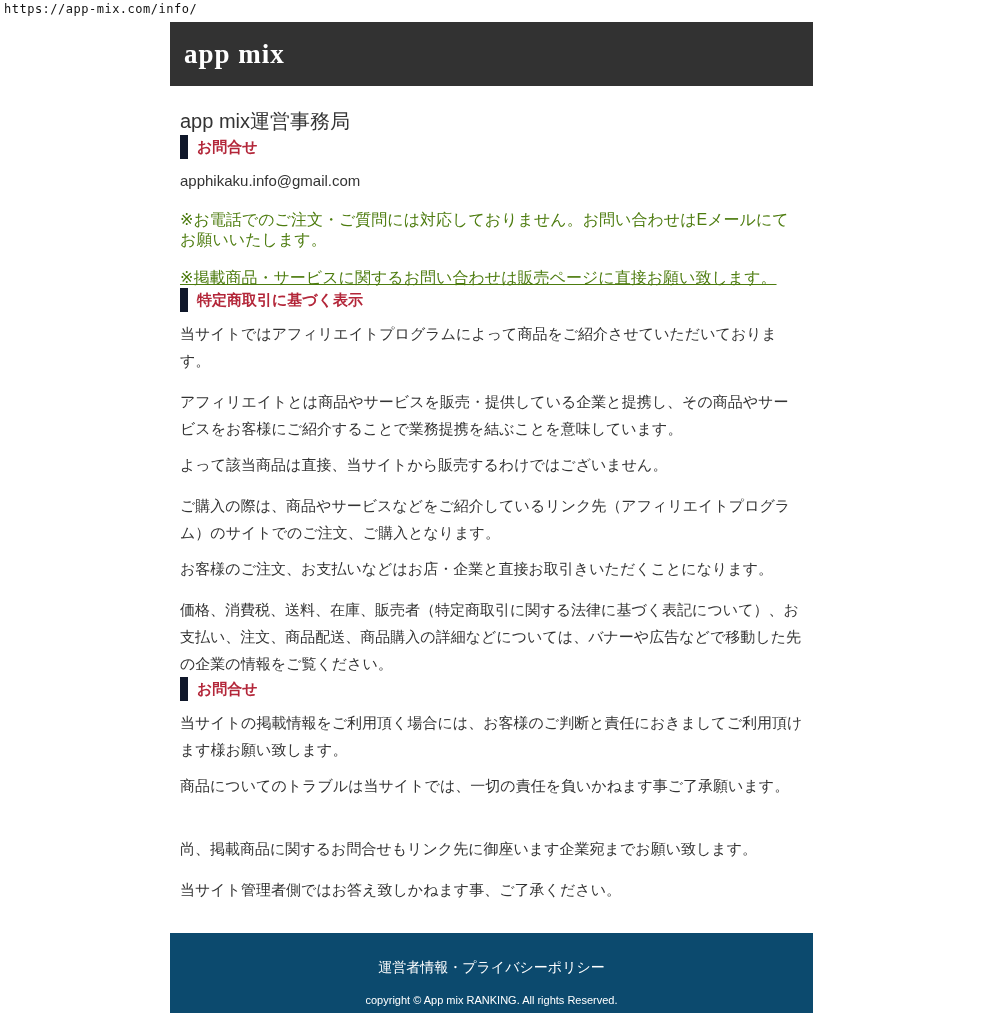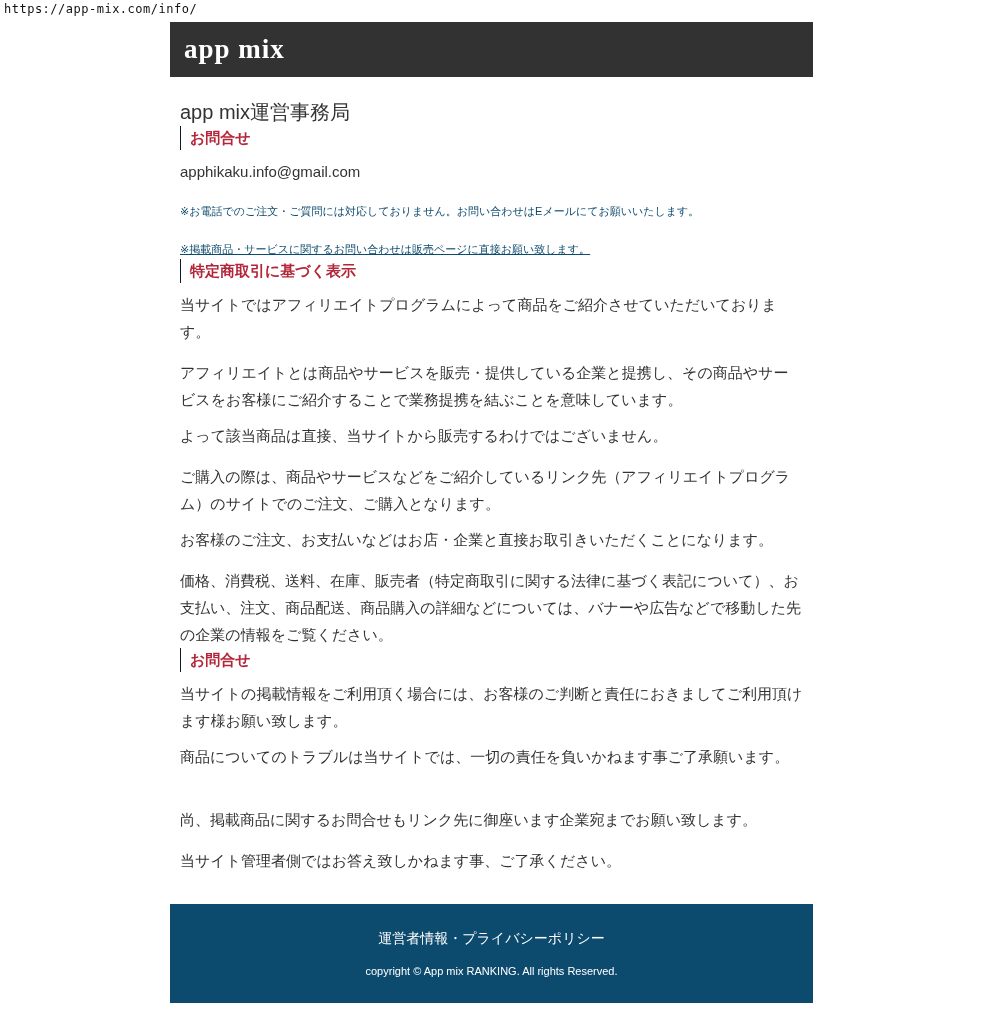--- a/index.html
+++ b/index.html
@@ -19,21 +19,21 @@
     color: #111111;
     letter-spacing: 0.5px;
   }
   .page {
     position: absolute;
     top: 22px; left: 170px;
     width: 643px;
   }
   .masthead {
     background: #323232;
-    height: 55px;
+    height: 64px;
     display: flex;
     align-items: center;
     padding: 0 14px;
   }
   .logo {
     font-family: "Liberation Serif", "DejaVu Serif", serif;
     font-weight: bold;
     font-size: 27px;
     color: #ffffff;
     letter-spacing: 1px;
@@ -44,29 +44,29 @@
     margin: 22px 0 0 0;
     font-size: 20px;
     line-height: 27px;
   }
   h2.sec-heading {
     margin: 0;
     font-size: 15px;
     line-height: 24px;
     font-weight: bold;
     color: #b32639;
-    border-left: 1px solid #0f172a;
+    border-left: 8px solid #0f172a;
     padding-left: 9px;
   }
   .mt-contact   { margin-top: 16px; }
   .mt-tokutei   { margin-top: 34px; }
   .mt-disclaim  { margin-top: 20px; }
   p { margin: 0; font-size: 15px; line-height: 27px; }
   .email { margin-top: 8px; }
-  .note  { font-size: 11px; line-height: 20px; color: #0c4a6e; }
+  .note  { font-size: 16px; line-height: 20px; color: #4d7c0f; }
   .note-1 { margin-top: 16px; }
   .note-2 { margin-top: 18px; text-decoration: underline; }
   .p-first { margin-top: 8px; }
   .p-gap-s { margin-top: 9px; }
   .p-gap-m { margin-top: 14px; }
   .p-gap-l { margin-top: 36px; }
   .site-footer {
     margin-top: 30px;
     background: #0c4a6e;
     color: #ffffff;

